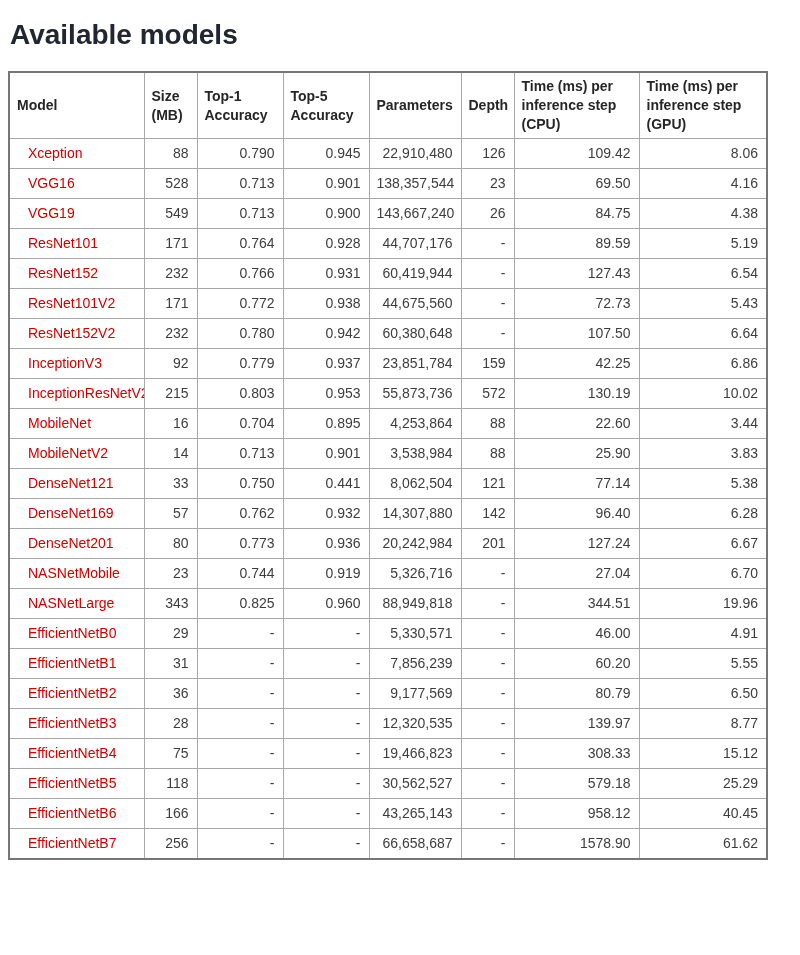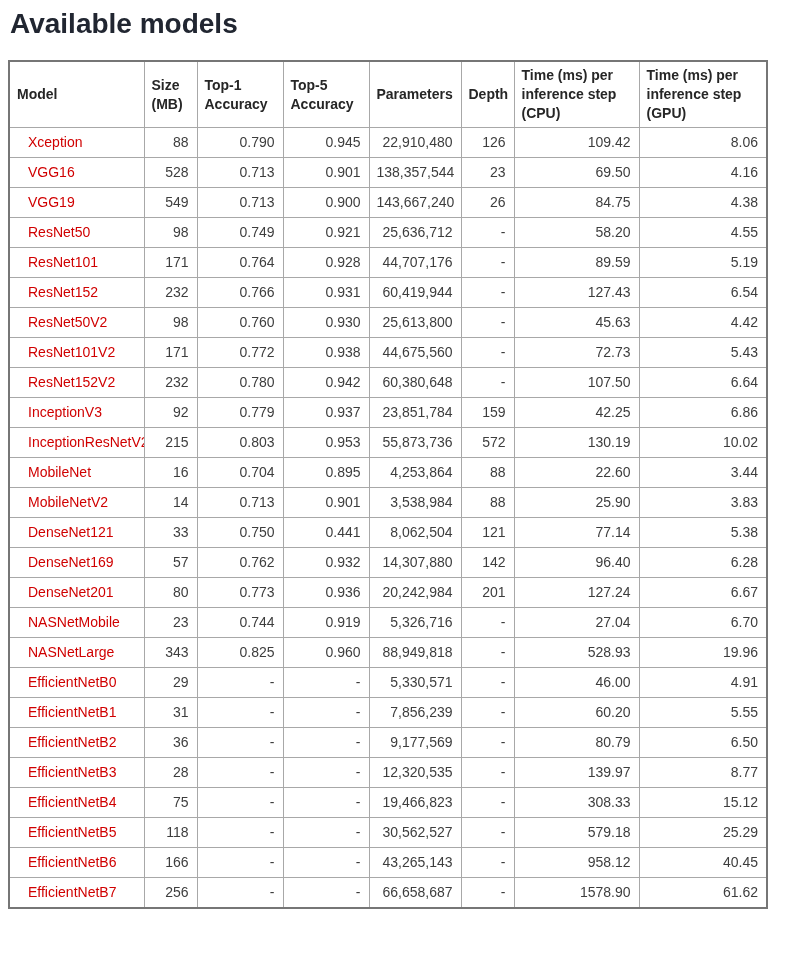--- a/index.html
+++ b/index.html
@@ -13,21 +13,21 @@
     height: 955px;
     background: #ffffff;
     padding: 6px 0 0 8px;
     overflow: hidden;
   }
   h1.page-title {
     font-size: 28px;
     font-weight: 700;
     color: #212631;
     letter-spacing: 0px;
-    margin: 2px 0 20px 2px;
+    margin: 13px 0 20px 2px;
   }
   table.models-table {
     border-collapse: collapse;
     table-layout: fixed;
     width: 758px;
     border: 2px solid #767676;
     background: #ffffff;
   }
   table.models-table th,
   table.models-table td {
@@ -124,58 +124,38 @@
           <td><a class="model-link" href="#">VGG19</a></td>
           <td>549</td>
           <td>0.713</td>
           <td>0.900</td>
           <td>143,667,240</td>
           <td>26</td>
           <td>84.75</td>
           <td>4.38</td>
         </tr>
         <tr>
-          <td><a class="model-link" href="#">ResNet50</a></td>
-          <td>98</td>
-          <td>0.749</td>
-          <td>0.921</td>
-          <td>25,636,712</td>
-          <td>-</td>
-          <td>58.20</td>
-          <td>4.55</td>
-        </tr>
-        <tr>
           <td><a class="model-link" href="#">ResNet101</a></td>
           <td>171</td>
           <td>0.764</td>
           <td>0.928</td>
           <td>44,707,176</td>
           <td>-</td>
           <td>89.59</td>
           <td>5.19</td>
         </tr>
         <tr>
           <td><a class="model-link" href="#">ResNet152</a></td>
           <td>232</td>
           <td>0.766</td>
           <td>0.931</td>
           <td>60,419,944</td>
           <td>-</td>
           <td>127.43</td>
           <td>6.54</td>
-        </tr>
-        <tr>
-          <td><a class="model-link" href="#">ResNet50V2</a></td>
-          <td>98</td>
-          <td>0.760</td>
-          <td>0.930</td>
-          <td>25,613,800</td>
-          <td>-</td>
-          <td>45.63</td>
-          <td>4.42</td>
         </tr>
         <tr>
           <td><a class="model-link" href="#">ResNet101V2</a></td>
           <td>171</td>
           <td>0.772</td>
           <td>0.938</td>
           <td>44,675,560</td>
           <td>-</td>
           <td>72.73</td>
           <td>5.43</td>
@@ -270,21 +250,21 @@
           <td>27.04</td>
           <td>6.70</td>
         </tr>
         <tr>
           <td><a class="model-link" href="#">NASNetLarge</a></td>
           <td>343</td>
           <td>0.825</td>
           <td>0.960</td>
           <td>88,949,818</td>
           <td>-</td>
-          <td>528.93</td>
+          <td>344.51</td>
           <td>19.96</td>
         </tr>
         <tr>
           <td><a class="model-link" href="#">EfficientNetB0</a></td>
           <td>29</td>
           <td>-</td>
           <td>-</td>
           <td>5,330,571</td>
           <td>-</td>
           <td>46.00</td>

